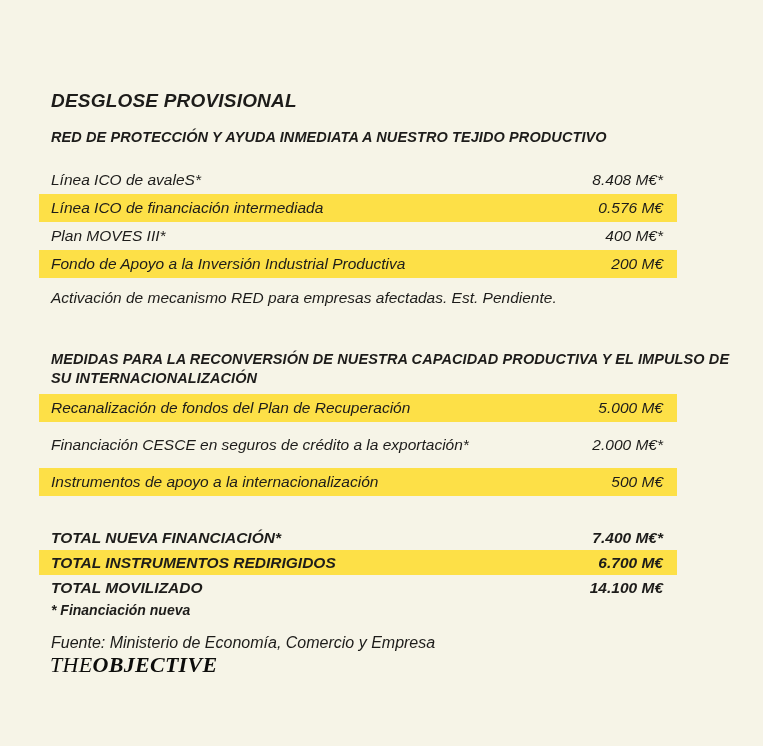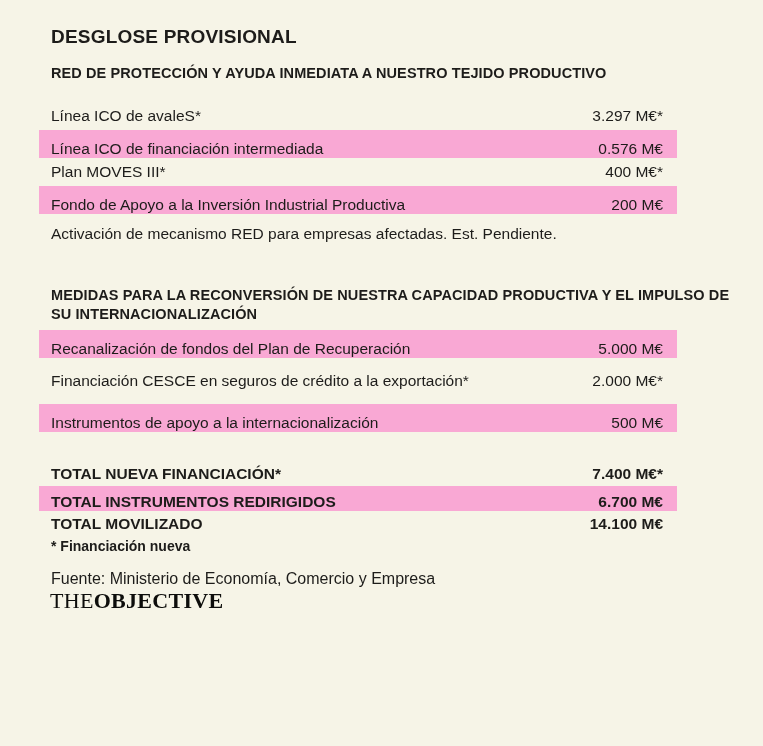--- a/index.html
+++ b/index.html
@@ -3,21 +3,21 @@
 <meta charset="utf-8">
 <style>
   html, body { margin: 0; padding: 0; }
   body {
     width: 763px; height: 746px;
     background: #f6f4e7;
     color: #1d1c1a;
     font-family: "Liberation Sans", sans-serif;
     overflow: hidden;
   }
-  .page { padding-top: 26px; }
+  .page { padding-top: 90px; font-style: italic; }
   .title {
     margin: 0 0 0 51px;
     font-size: 19px; font-weight: 700;
     line-height: 22px; letter-spacing: 0.2px;
   }
   .section-heading {
     margin: 16px 0 0 51px;
     font-size: 14.5px; font-weight: 700;
     line-height: 19px;
     max-width: 693px;
@@ -25,21 +25,21 @@
   }
   .rows { margin: 19px 0 0 39px; width: 638px; }
   .rows.spaced .row + .row { margin-top: 9px; }
   .row {
     box-sizing: border-box;
     width: 100%; height: 28px;
     display: flex; align-items: center; justify-content: space-between;
     padding: 0 14px 0 12px;
     font-size: 15.5px;
   }
-  .row.hl { background: #f9a8d4; align-items: flex-end; }
+  .row.hl { background: #fde047; }
   .row .val { white-space: nowrap; }
   .note {
     margin: 10px 0 0 51px;
     font-size: 15.5px; line-height: 20px;
   }
   .note.gap-lg { margin-top: 16px; }
   .note.gap-xl { margin-top: 18px; }
   .rows.totals { margin-top: 29px; }
   .rows.totals .row { height: 25px; font-weight: 700; }
   .footnote {
@@ -67,21 +67,21 @@
 
 <div class="page">
 
   <h1 class="title">DESGLOSE PROVISIONAL</h1>
 
   <h2 class="section-heading">RED DE PROTECCIÓN Y AYUDA INMEDIATA A NUESTRO TEJIDO PRODUCTIVO</h2>
 
   <div class="rows">
     <div class="row">
       <span class="lbl">Línea ICO de avaleS*</span>
-      <span class="val">3.297 M€*</span>
+      <span class="val">8.408 M€*</span>
     </div>
     <div class="row hl">
       <span class="lbl">Línea ICO de financiación intermediada</span>
       <span class="val">0.576 M€</span>
     </div>
     <div class="row">
       <span class="lbl">Plan MOVES III*</span>
       <span class="val">400 M€*</span>
     </div>
     <div class="row hl">

